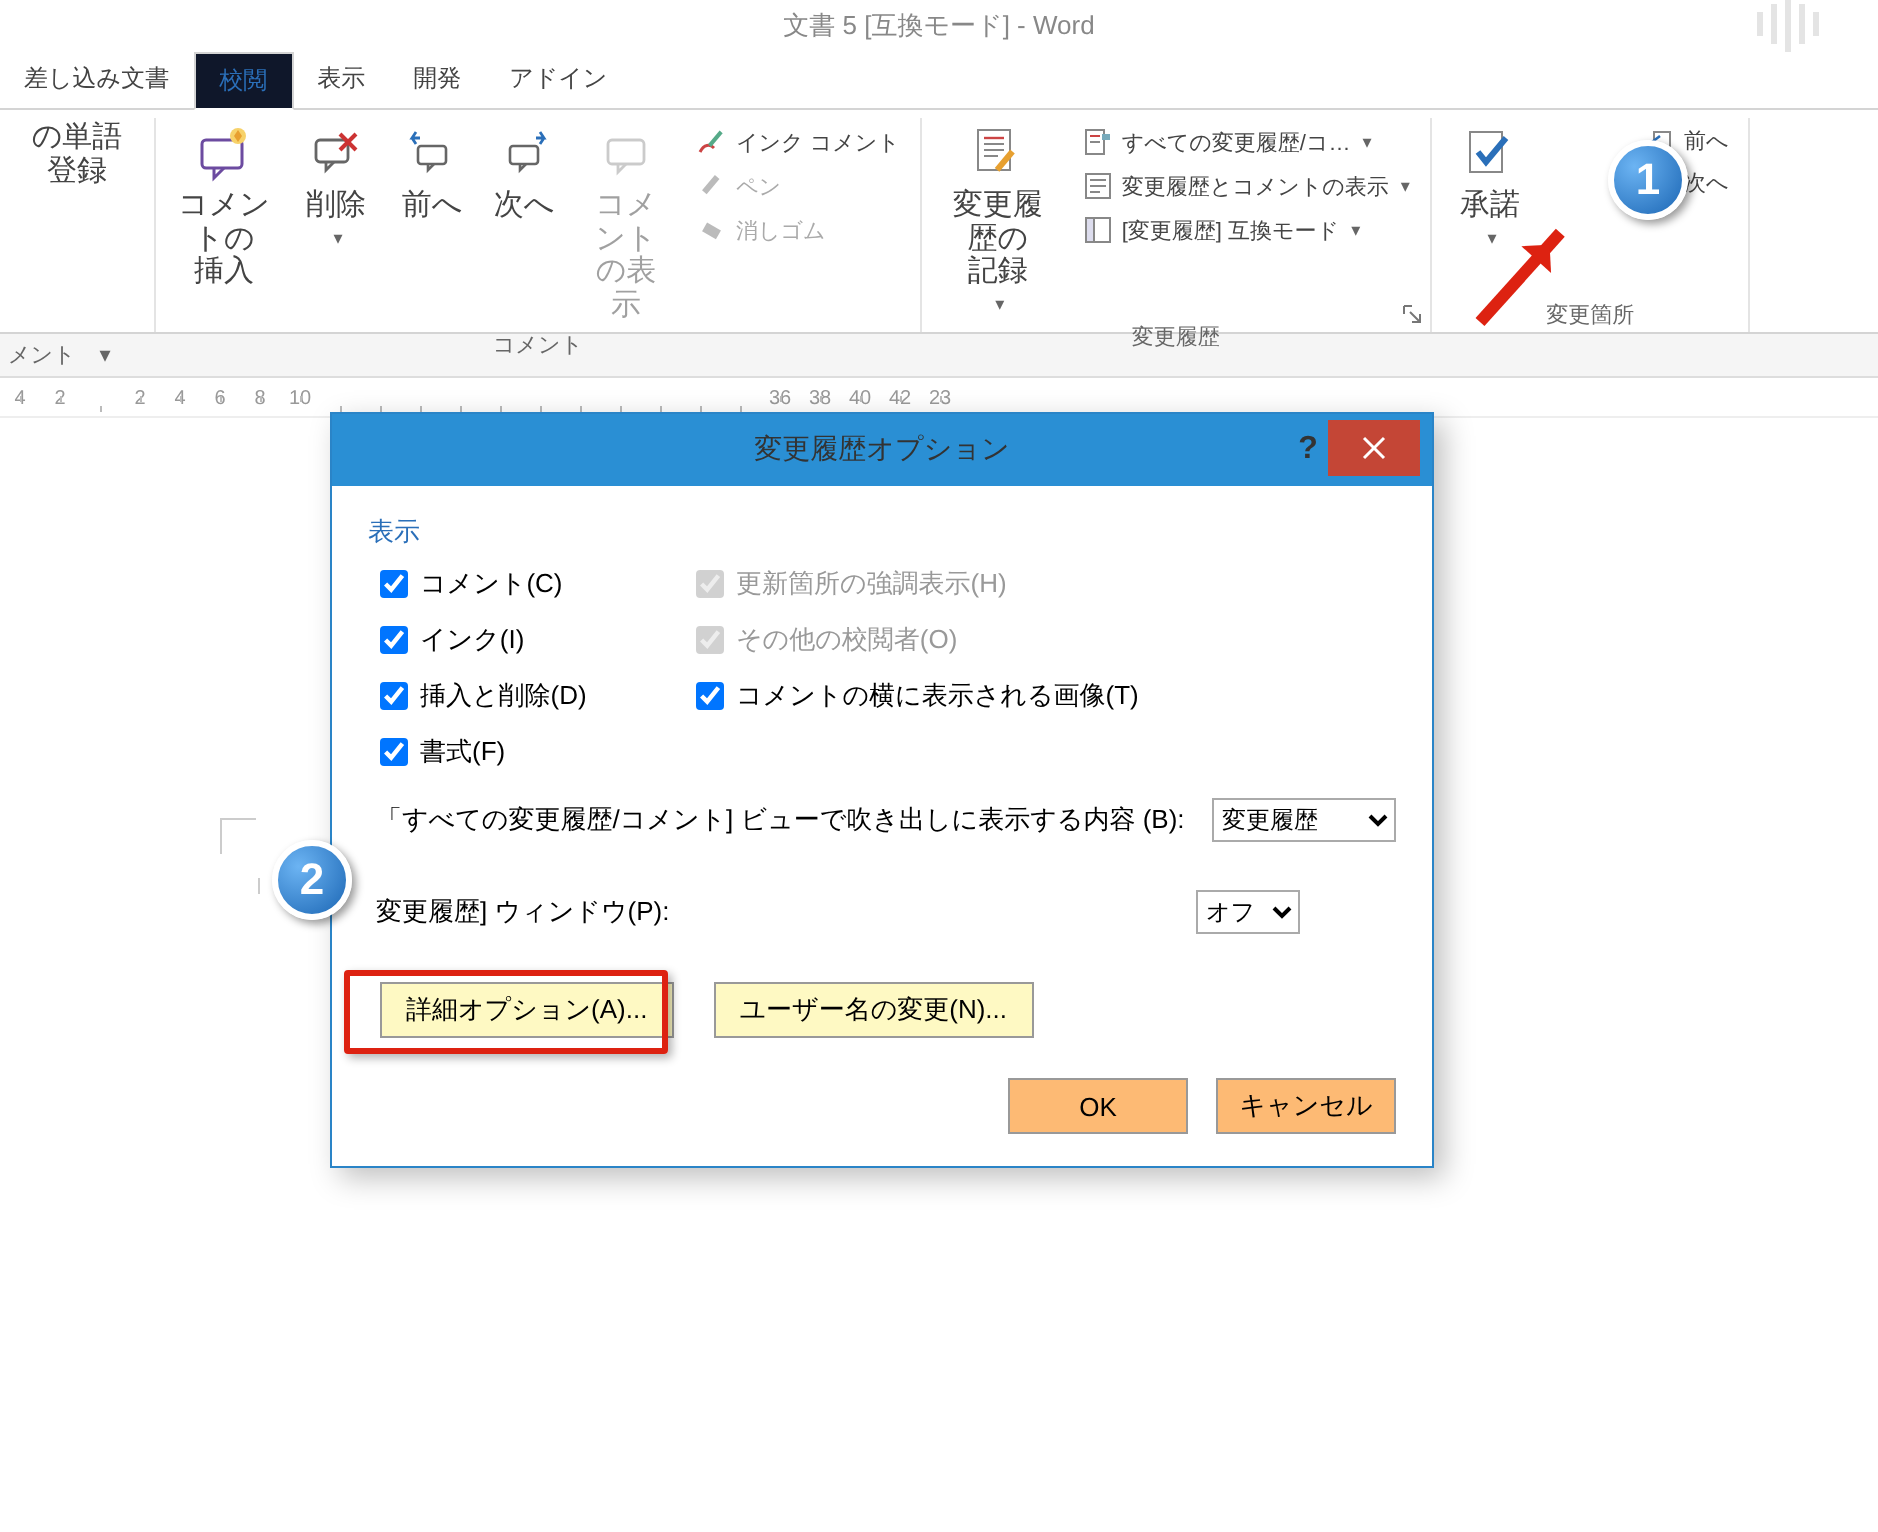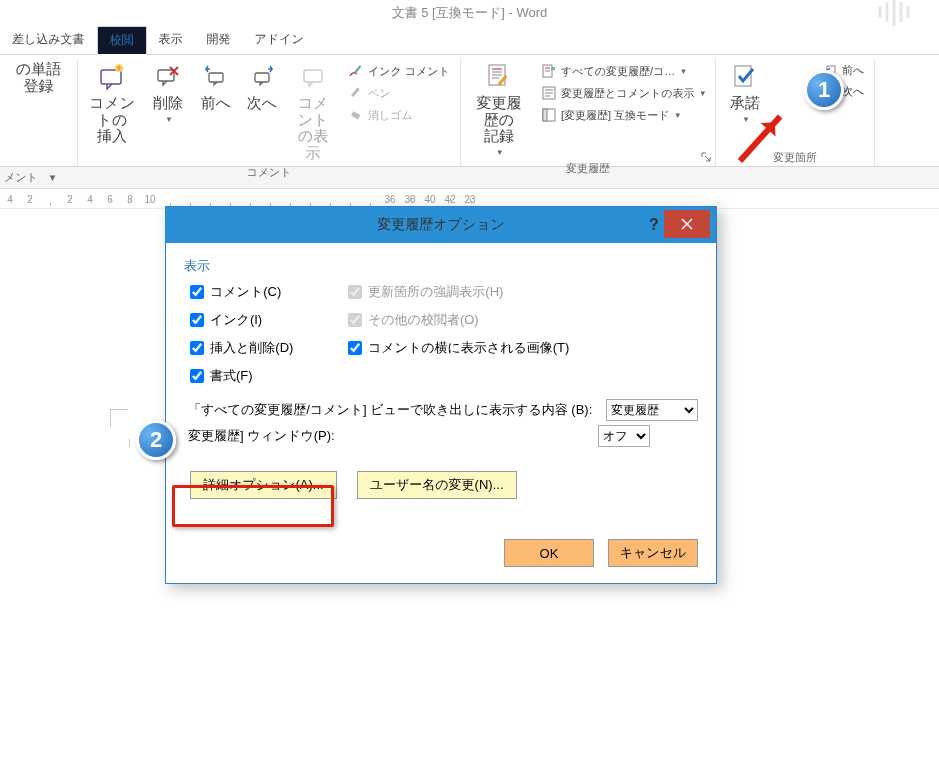--- a/index.html
+++ b/index.html
@@ -491,21 +491,21 @@
       </label>
       <div></div>
     </div>
 
     <div class="dlg-row">
       <label>「すべての変更履歴/コメント] ビューで吹き出しに表示する内容 (B):</label>
       <select class="sel" style="width:92px;">
         <option>変更履歴</option>
       </select>
     </div>
-    <div class="dlg-row" style="margin-top:4px;">
+    <div class="dlg-row" style="margin-top:24px;">
       <label>変更履歴] ウィンドウ(P):</label>
       <select class="sel" style="width:52px;">
         <option>オフ</option>
       </select>
       <div style="width:40px;"></div>
     </div>
 
     <div class="dlg-btns-row">
       <button class="dlg-btn">詳細オプション(A)...</button>
       <button class="dlg-btn" style="min-width:150px;">ユーザー名の変更(N)...</button>

